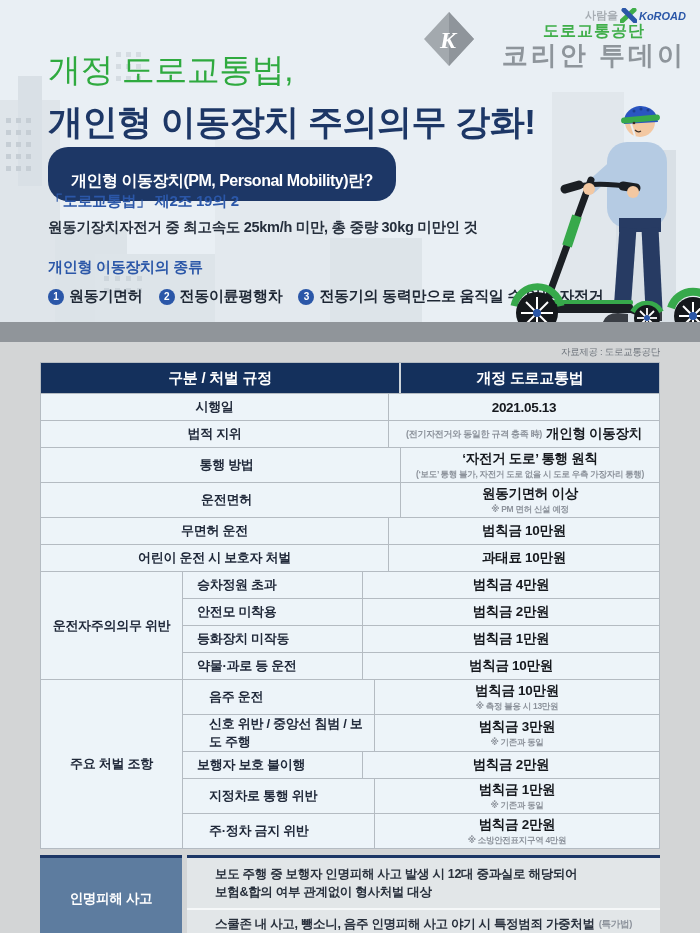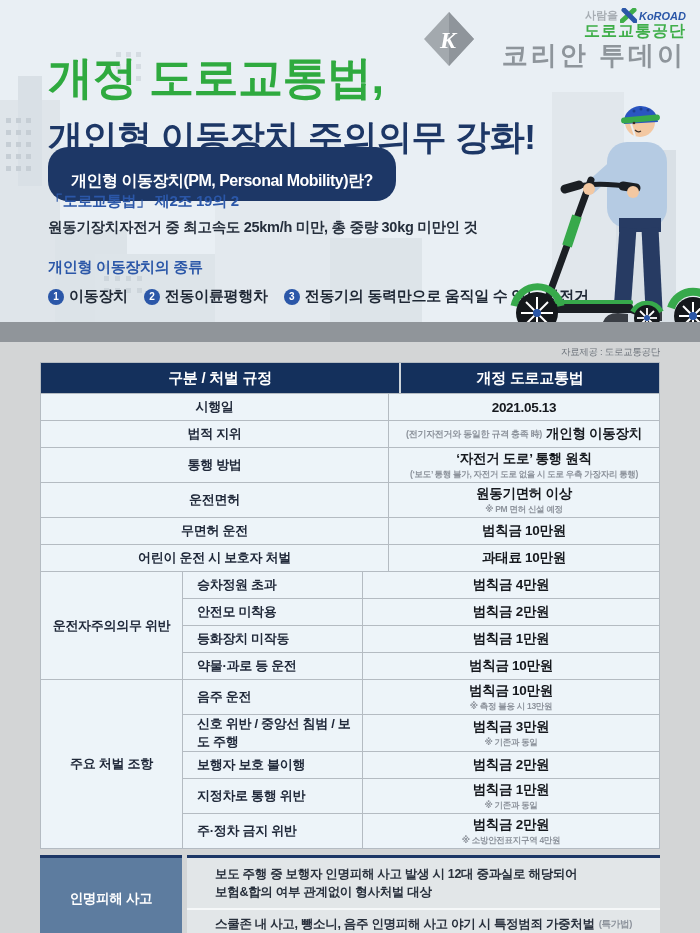--- a/index.html
+++ b/index.html
@@ -7,62 +7,62 @@
   body { font-family:"Liberation Sans","DejaVu Sans",sans-serif; }
   .page { position:relative; width:700px; height:933px; background:#d3d5d6; overflow:hidden; }
 
   
   .hero { position:relative; width:700px; height:342px; background:#e9eff4; overflow:hidden; }
   .bld { position:absolute; }
   .road { position:absolute; left:0; bottom:0; width:700px; height:20px; background:#90959a; }
   .dots { position:absolute; width:5px; height:5px; }
 
   .title-block { position:absolute; left:48px; top:48px; letter-spacing:-0.5px; }
-  .title-green { font-size:45px; font-weight:700; color:#2faa3f; }
+  .title-green { font-size:33px; font-weight:400; color:#2faa3f; }
   .title-navy  { font-size:35px; font-weight:800; color:#1d3766; margin-top:6px; }
 
   .pill { position:absolute; left:48px; top:147px; display:inline-block; background:#1d3766; color:#fff;
           font-size:16px; font-weight:700; padding:24px 23px 9px; border-radius:20px; letter-spacing:-0.5px; }
 
   .law-block { position:absolute; left:48px; top:192px; letter-spacing:-0.3px; }
   .blue-sub { font-size:15px; font-weight:800; color:#2b57a8; }
   .law-desc { margin-top:7px; font-size:14.5px; font-weight:600; color:#262f3c; }
 
   .types-block { position:absolute; left:48px; top:258px; letter-spacing:-0.3px; }
   .types-row { display:flex; align-items:center; gap:16px; margin-top:10px; }
   .type-item { display:flex; align-items:center; gap:5px; }
   .type-badge { width:16px; height:16px; border-radius:50%; background:#2b57a8; color:#fff; font-size:10px;
                 font-weight:700; display:flex; align-items:center; justify-content:center; }
   .type-label { font-size:15px; font-weight:700; color:#1e2734; }
 
   
   .logo-area { position:absolute; right:10px; top:8px; width:268px; height:66px; }
   .k-diamond { position:absolute; left:0; top:2px; }
-  .logo-texts { position:absolute; right:4px; top:0; text-align:right; white-space:nowrap; }
+  .logo-texts { position:absolute; right:4px; top:0; text-align:center; white-space:nowrap; }
   .logo-row1 { display:flex; align-items:center; justify-content:flex-end; gap:2px; }
   .slogan-small { font-size:11px; font-weight:600; color:#a7adb3; }
   .koroad-en { font-size:11px; font-weight:800; color:#2b57a8; font-style:italic; }
   .koroad-kr { font-size:16px; font-weight:800; color:#3fae49; letter-spacing:1px; margin-top:-2px; }
   .watermark { font-size:26px; font-weight:800; color:#8e959b; letter-spacing:3px; margin-top:-4px; }
 
   .scooter-svg { position:absolute; right:0; top:70px; }
 
   
   .source-note { width:620px; margin:4px auto 3px; text-align:right; font-size:9.5px; color:#6e747c; letter-spacing:-0.3px; }
 
   
   .tbl { width:620px; margin:0 auto; background:#b4bbc2; border:1px solid #b4bbc2;
          display:flex; flex-direction:column; gap:1px; letter-spacing:-0.3px; }
   .thead { display:flex; gap:0; }
   .th { background:#14305c; color:#fff; font-size:15px; font-weight:800; height:30px;
         display:flex; align-items:center; justify-content:center; }
   .th-left { width:360px; border-right:2px solid #cdd4da; }
   .th-right { flex:1;text-align:right; }
   .trow { display:flex; background:#edf4f9; }
-  .h1 { min-height:26px; } .h2 { min-height:34px; }
+  .h1 { min-height:26px; } .h2 { min-height:34px;padding-left:12px; }
   .tlabel { width:348px; border-right:1px solid #b4bbc2; display:flex; align-items:center; justify-content:center;
             font-size:13px; font-weight:700; color:#20293a; }
   .tval { flex:1; display:flex; align-items:center; justify-content:center; font-size:13.5px; color:#15181d; }
   .tval.col { flex-direction:column; justify-content:center; line-height:1.2; padding:3px 0; }
   .v { font-weight:800; }
   .pre { font-size:9px; color:#8d939c; font-weight:600; margin-right:4px; }
   .n { font-size:8.5px; color:#8d939c; font-weight:600; margin-top:1px; white-space:nowrap; }
   .tgroup { display:flex; background:#edf4f9; }
   .gcell { width:142px; border-right:1px solid #b4bbc2; display:flex; flex-direction:row;
            align-items:center; justify-content:center; font-size:13px; font-weight:700; color:#20293a; line-height:1.5; }
@@ -133,21 +133,21 @@
     <div class="law-block">
       <div class="blue-sub">「도로교통법」 제2조 19의 2</div>
       <div class="law-desc">원동기장치자전거 중 최고속도 25km/h 미만, 총 중량 30kg 미만인 것</div>
     </div>
 
     <div class="types-block">
       <div class="blue-sub">개인형 이동장치의 종류</div>
       <div class="types-row">
         <div class="type-item">
           <span class="type-badge">1</span>
-          <span class="type-label">이동장치</span>
+          <span class="type-label">원동기면허</span>
         </div>
         <div class="type-item">
           <span class="type-badge">2</span>
           <span class="type-label">전동이륜평행차</span>
         </div>
         <div class="type-item">
           <span class="type-badge">3</span>
           <span class="type-label">전동기의 동력만으로 움직일 수 있는 자전거</span>
         </div>
       </div>

